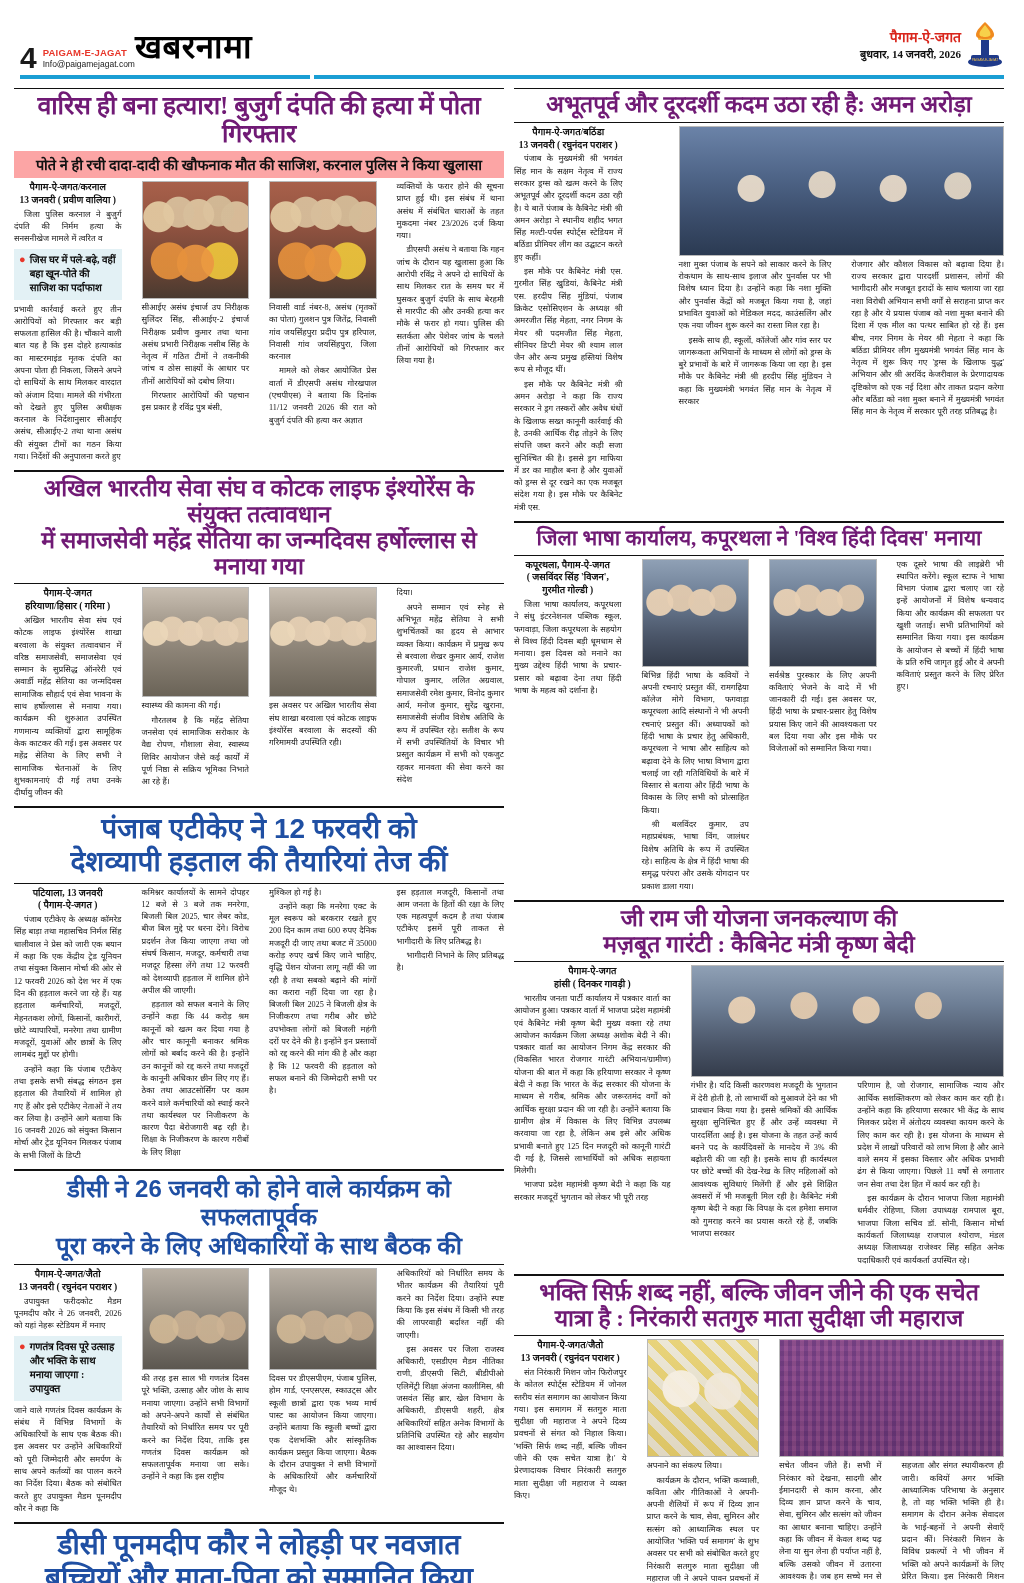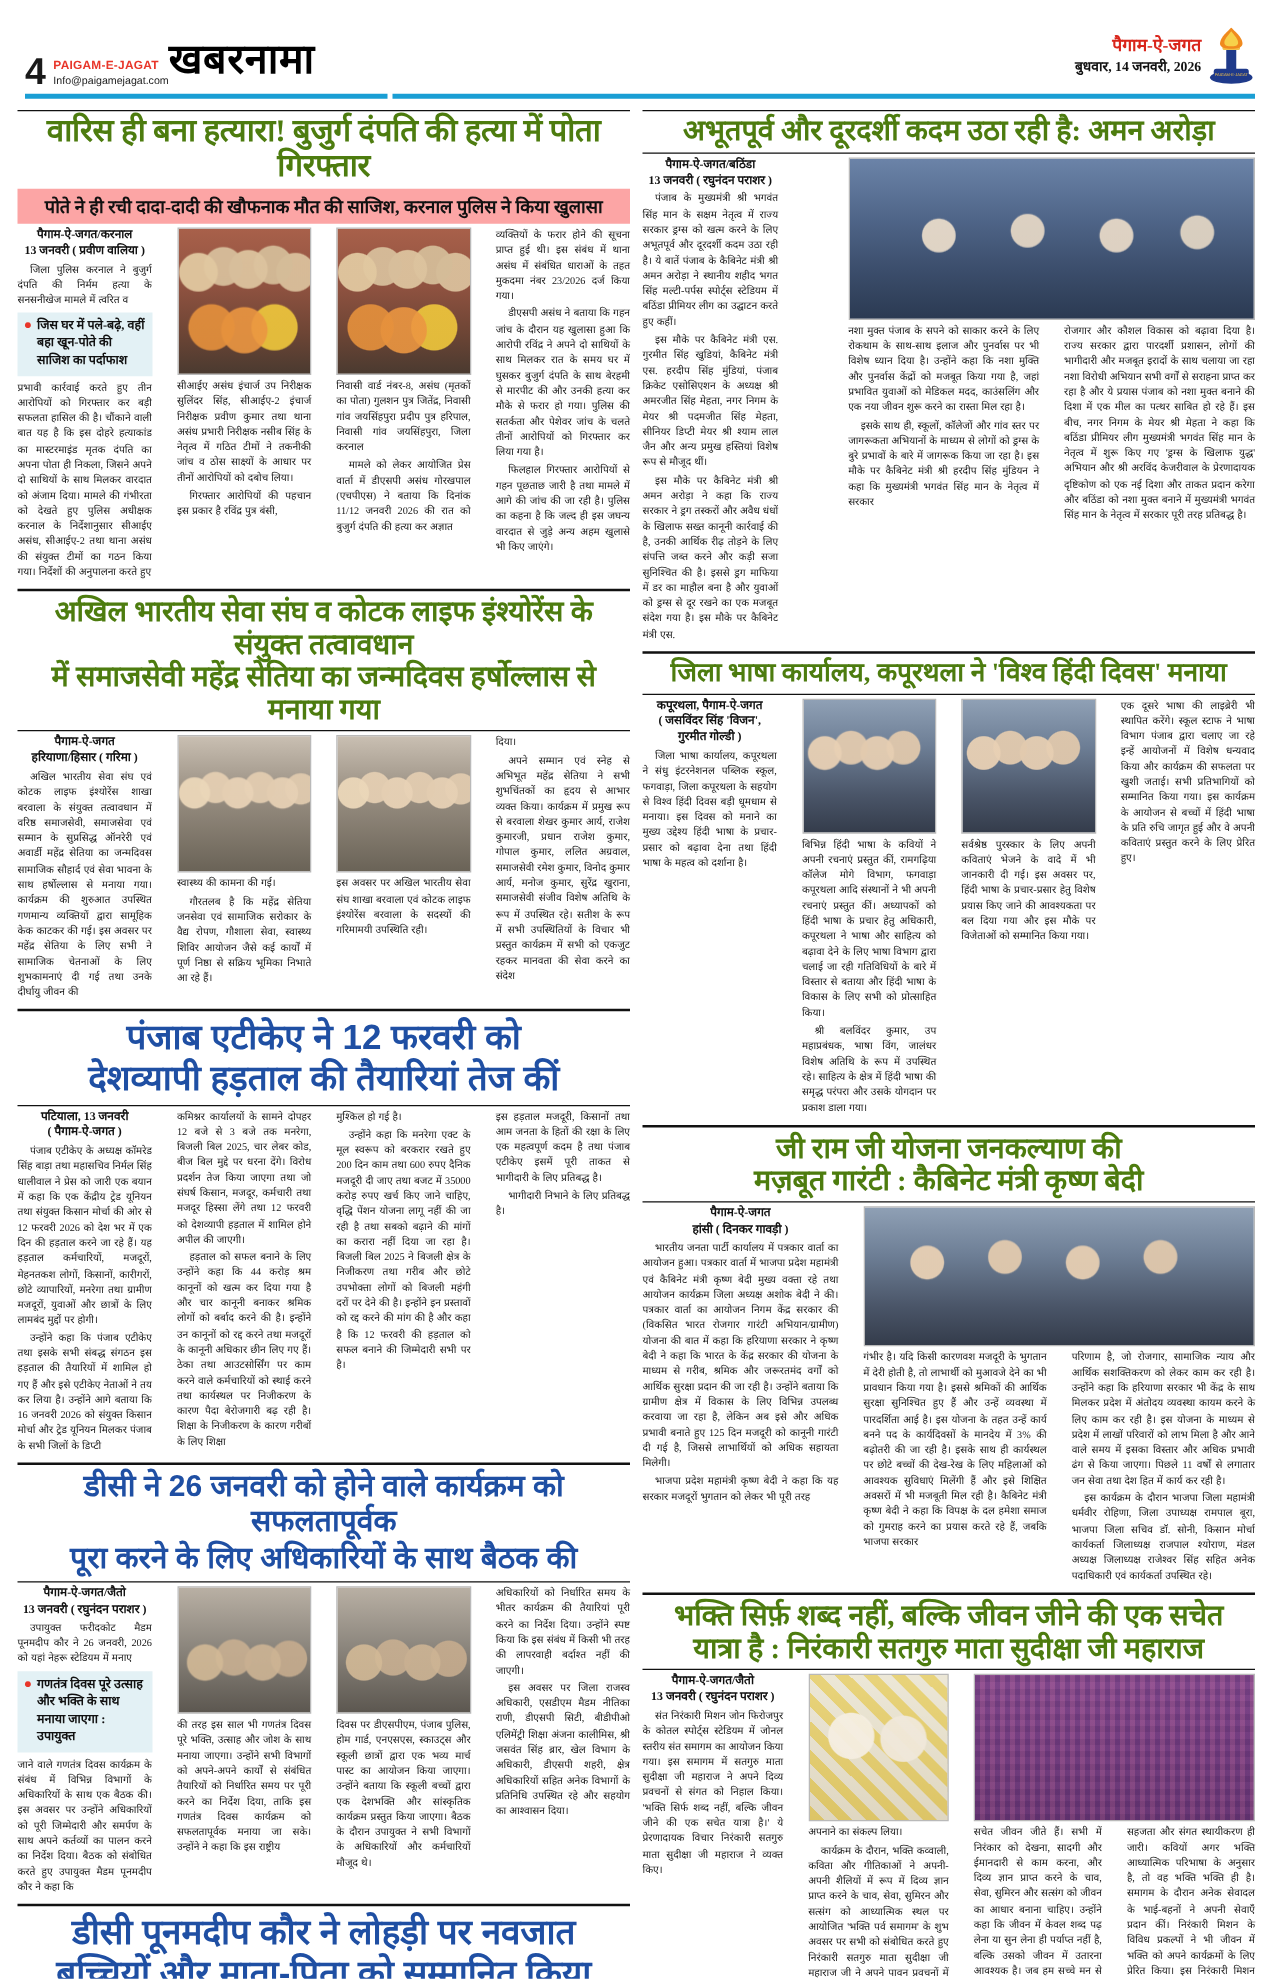--- a/index.html
+++ b/index.html
@@ -103,21 +103,21 @@
   .col-L { width: 490px; }
   .col-R { width: 490px; }
 
   hr.thin { border: 0; border-top: 1.2px solid #111; margin: 4px 0 3px 0; }
   hr.thick { border: 0; border-top: 2.4px solid #111; margin: 5px 0 4px 0; }
 
   
   .hl {
     font-family: "Liberation Serif", serif;
     font-weight: bold;
-    color: #4d7c0f;
+    color: #701a75;
     text-align: center;
     line-height: 1.12;
   }
   .hl-xl { font-size: 25px; letter-spacing: -0.2px; }
   .hl-lg { font-size: 23px; }
   .hl-md { font-size: 21px; }
   .hl-blue {
     color: #1f4fa3;
     font-size: 28px;
     font-weight: bold;
@@ -350,21 +350,20 @@
 
           <div class="bcol">
             <div class="photo ph-police" style="height:118px;width:100%;"></div>
             <p class="bd noind" style="margin-top:3px;">निवासी वार्ड नंबर-8, असंध (मृतकों का पोता) गुलशन पुत्र जितेंद्र, निवासी गांव जयसिंहपुरा प्रदीप पुत्र हरिपाल, निवासी गांव जयसिंहपुरा, जिला करनाल</p>
             <p class="bd">मामले को लेकर आयोजित प्रेस वार्ता में डीएसपी असंध गोरखपाल (एचपीएस) ने बताया कि दिनांक 11/12 जनवरी 2026 की रात को बुजुर्ग दंपति की हत्या कर अज्ञात</p>
           </div>
 
           <div class="bcol">
             <p class="bd noind">व्यक्तियों के फरार होने की सूचना प्राप्त हुई थी। इस संबंध में थाना असंध में संबंधित धाराओं के तहत मुकदमा नंबर 23/2026 दर्ज किया गया।</p>
             <p class="bd">डीएसपी असंध ने बताया कि गहन जांच के दौरान यह खुलासा हुआ कि आरोपी रविंद्र ने अपने दो साथियों के साथ मिलकर रात के समय घर में घुसकर बुजुर्ग दंपति के साथ बेरहमी से मारपीट की और उनकी हत्या कर मौके से फरार हो गया। पुलिस की सतर्कता और पेशेवर जांच के चलते तीनों आरोपियों को गिरफ्तार कर लिया गया है।</p>
-            <p class="bd">फिलहाल गिरफ्तार आरोपियों से गहन पूछताछ जारी है तथा मामले में आगे की जांच की जा रही है। पुलिस का कहना है कि जल्द ही इस जघन्य वारदात से जुड़े अन्य अहम खुलासे भी किए जाएंगे।</p>
           </div>
         </div>
       </div>
 
       <div>
         <hr class="thick">
         <div class="hl hl-lg">अखिल भारतीय सेवा संघ व कोटक लाइफ इंश्योरेंस के संयुक्त तत्वावधान</div>
         <div class="hl hl-lg">में समाजसेवी महेंद्र सेतिया का जन्मदिवस हर्षोल्लास से मनाया गया</div>
         <hr class="thin">
 

